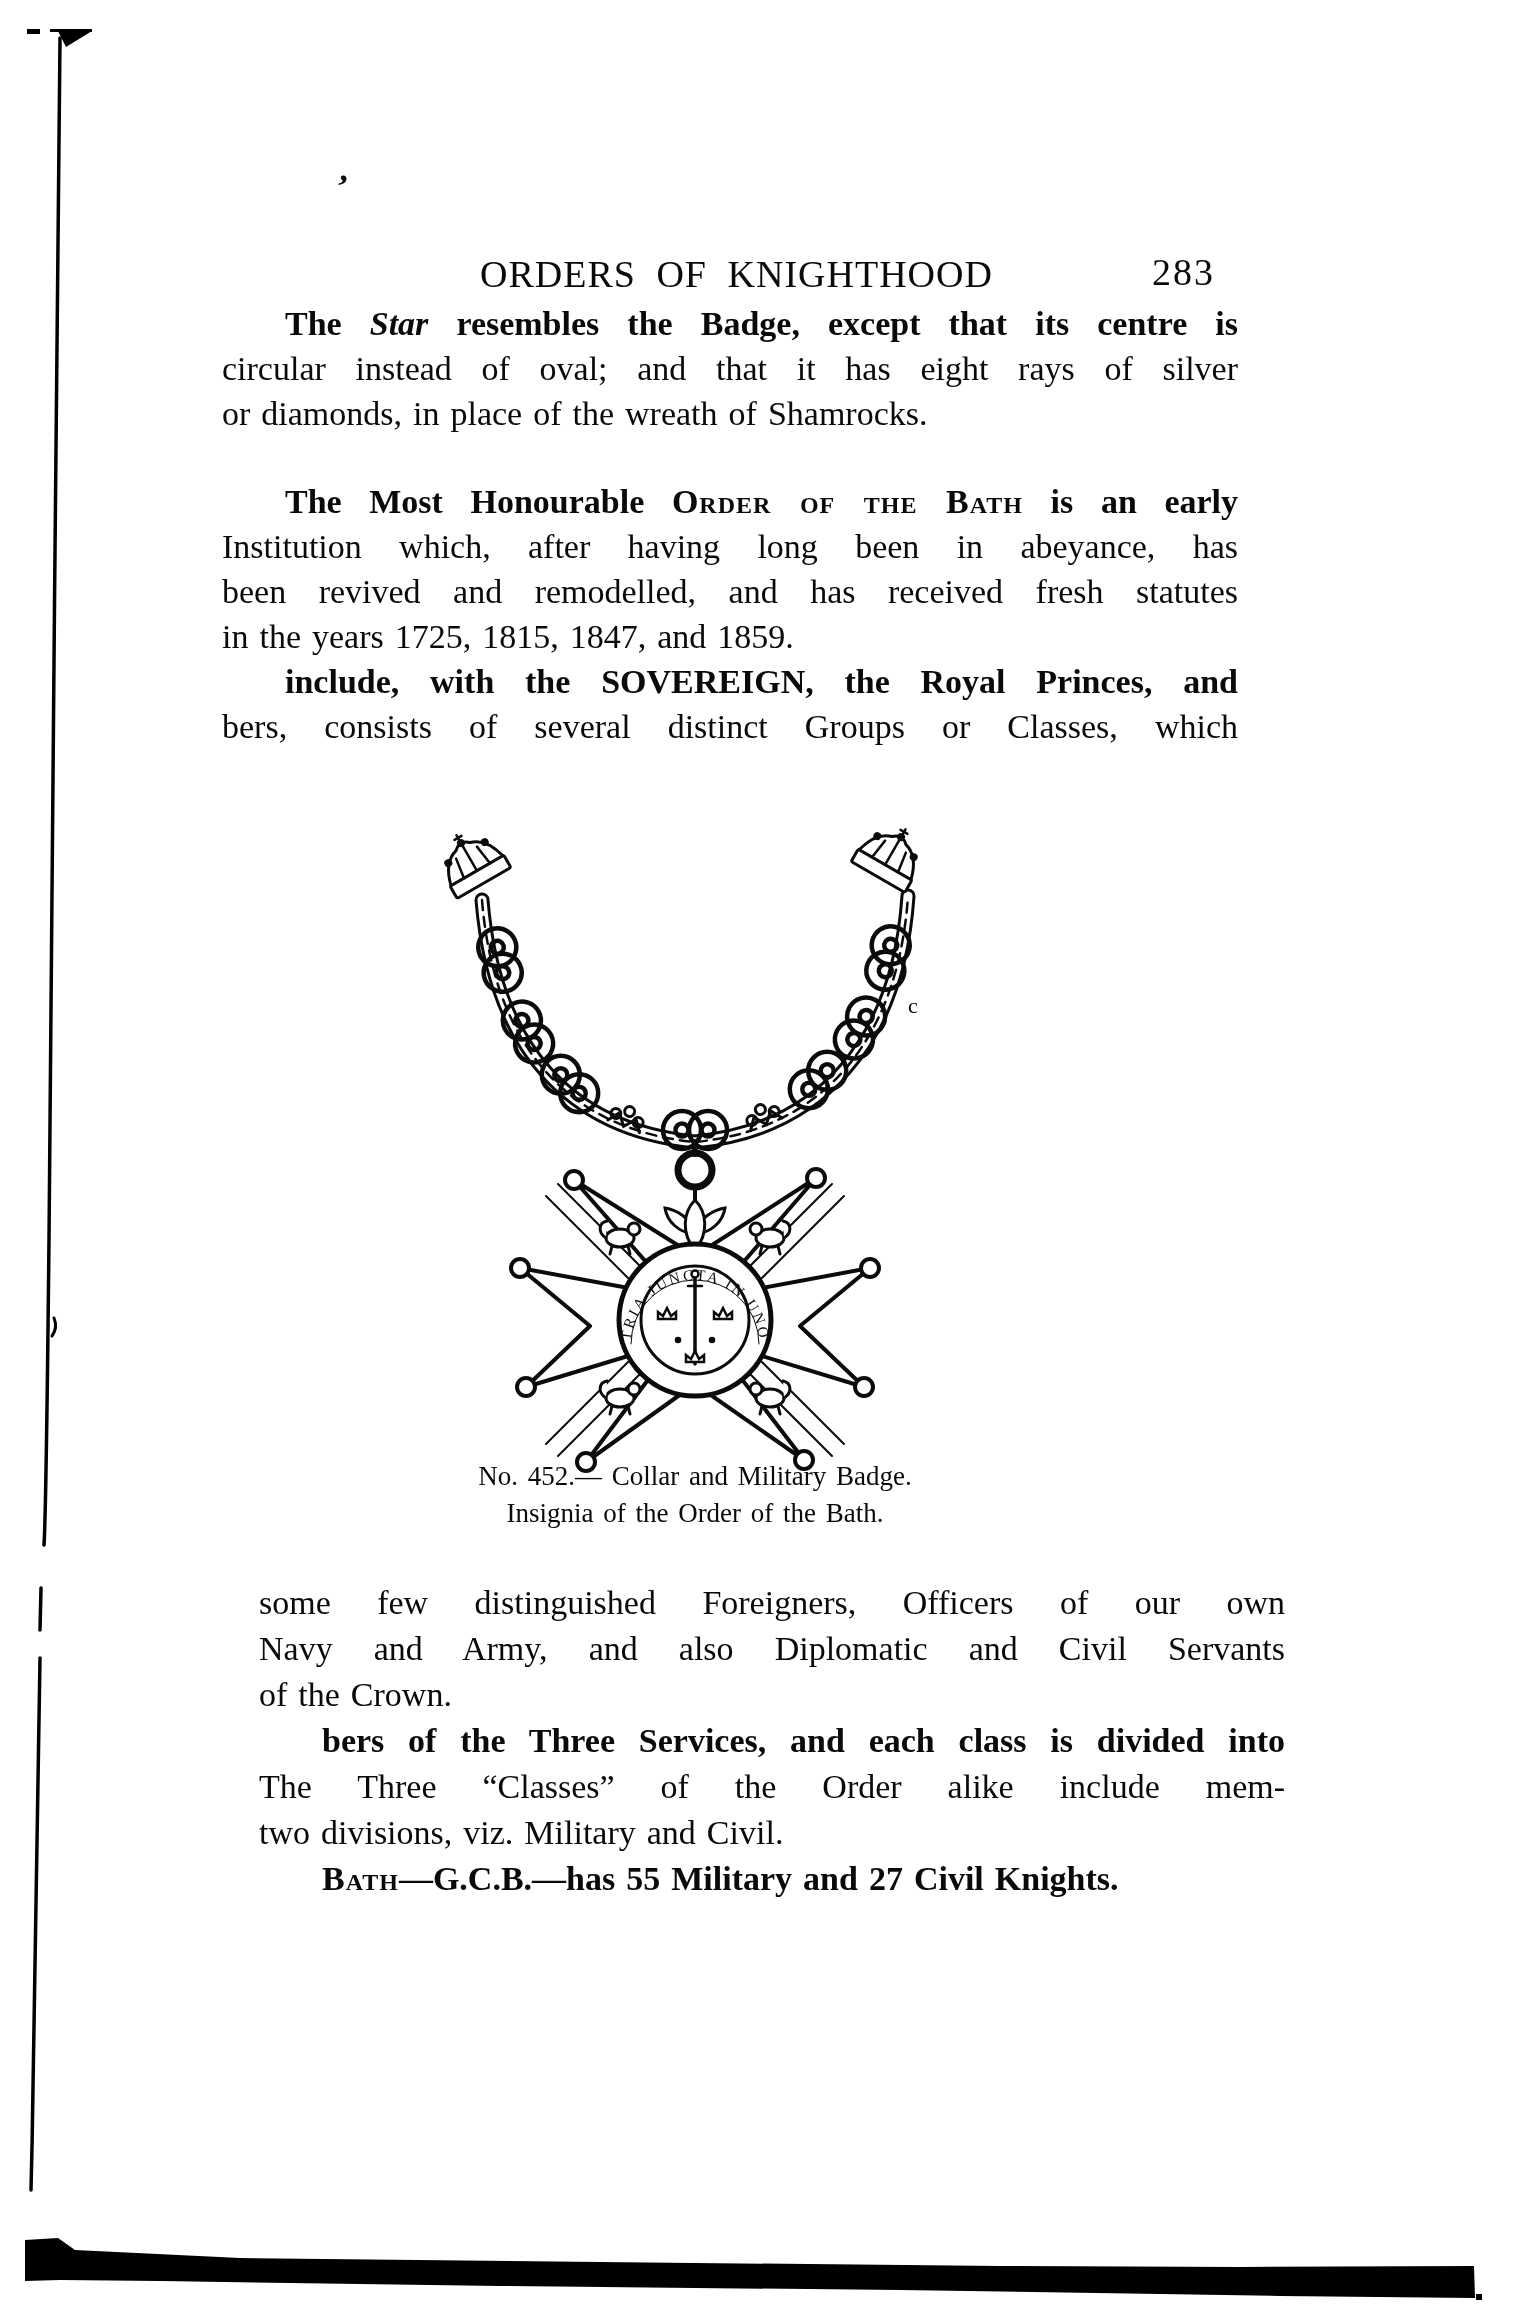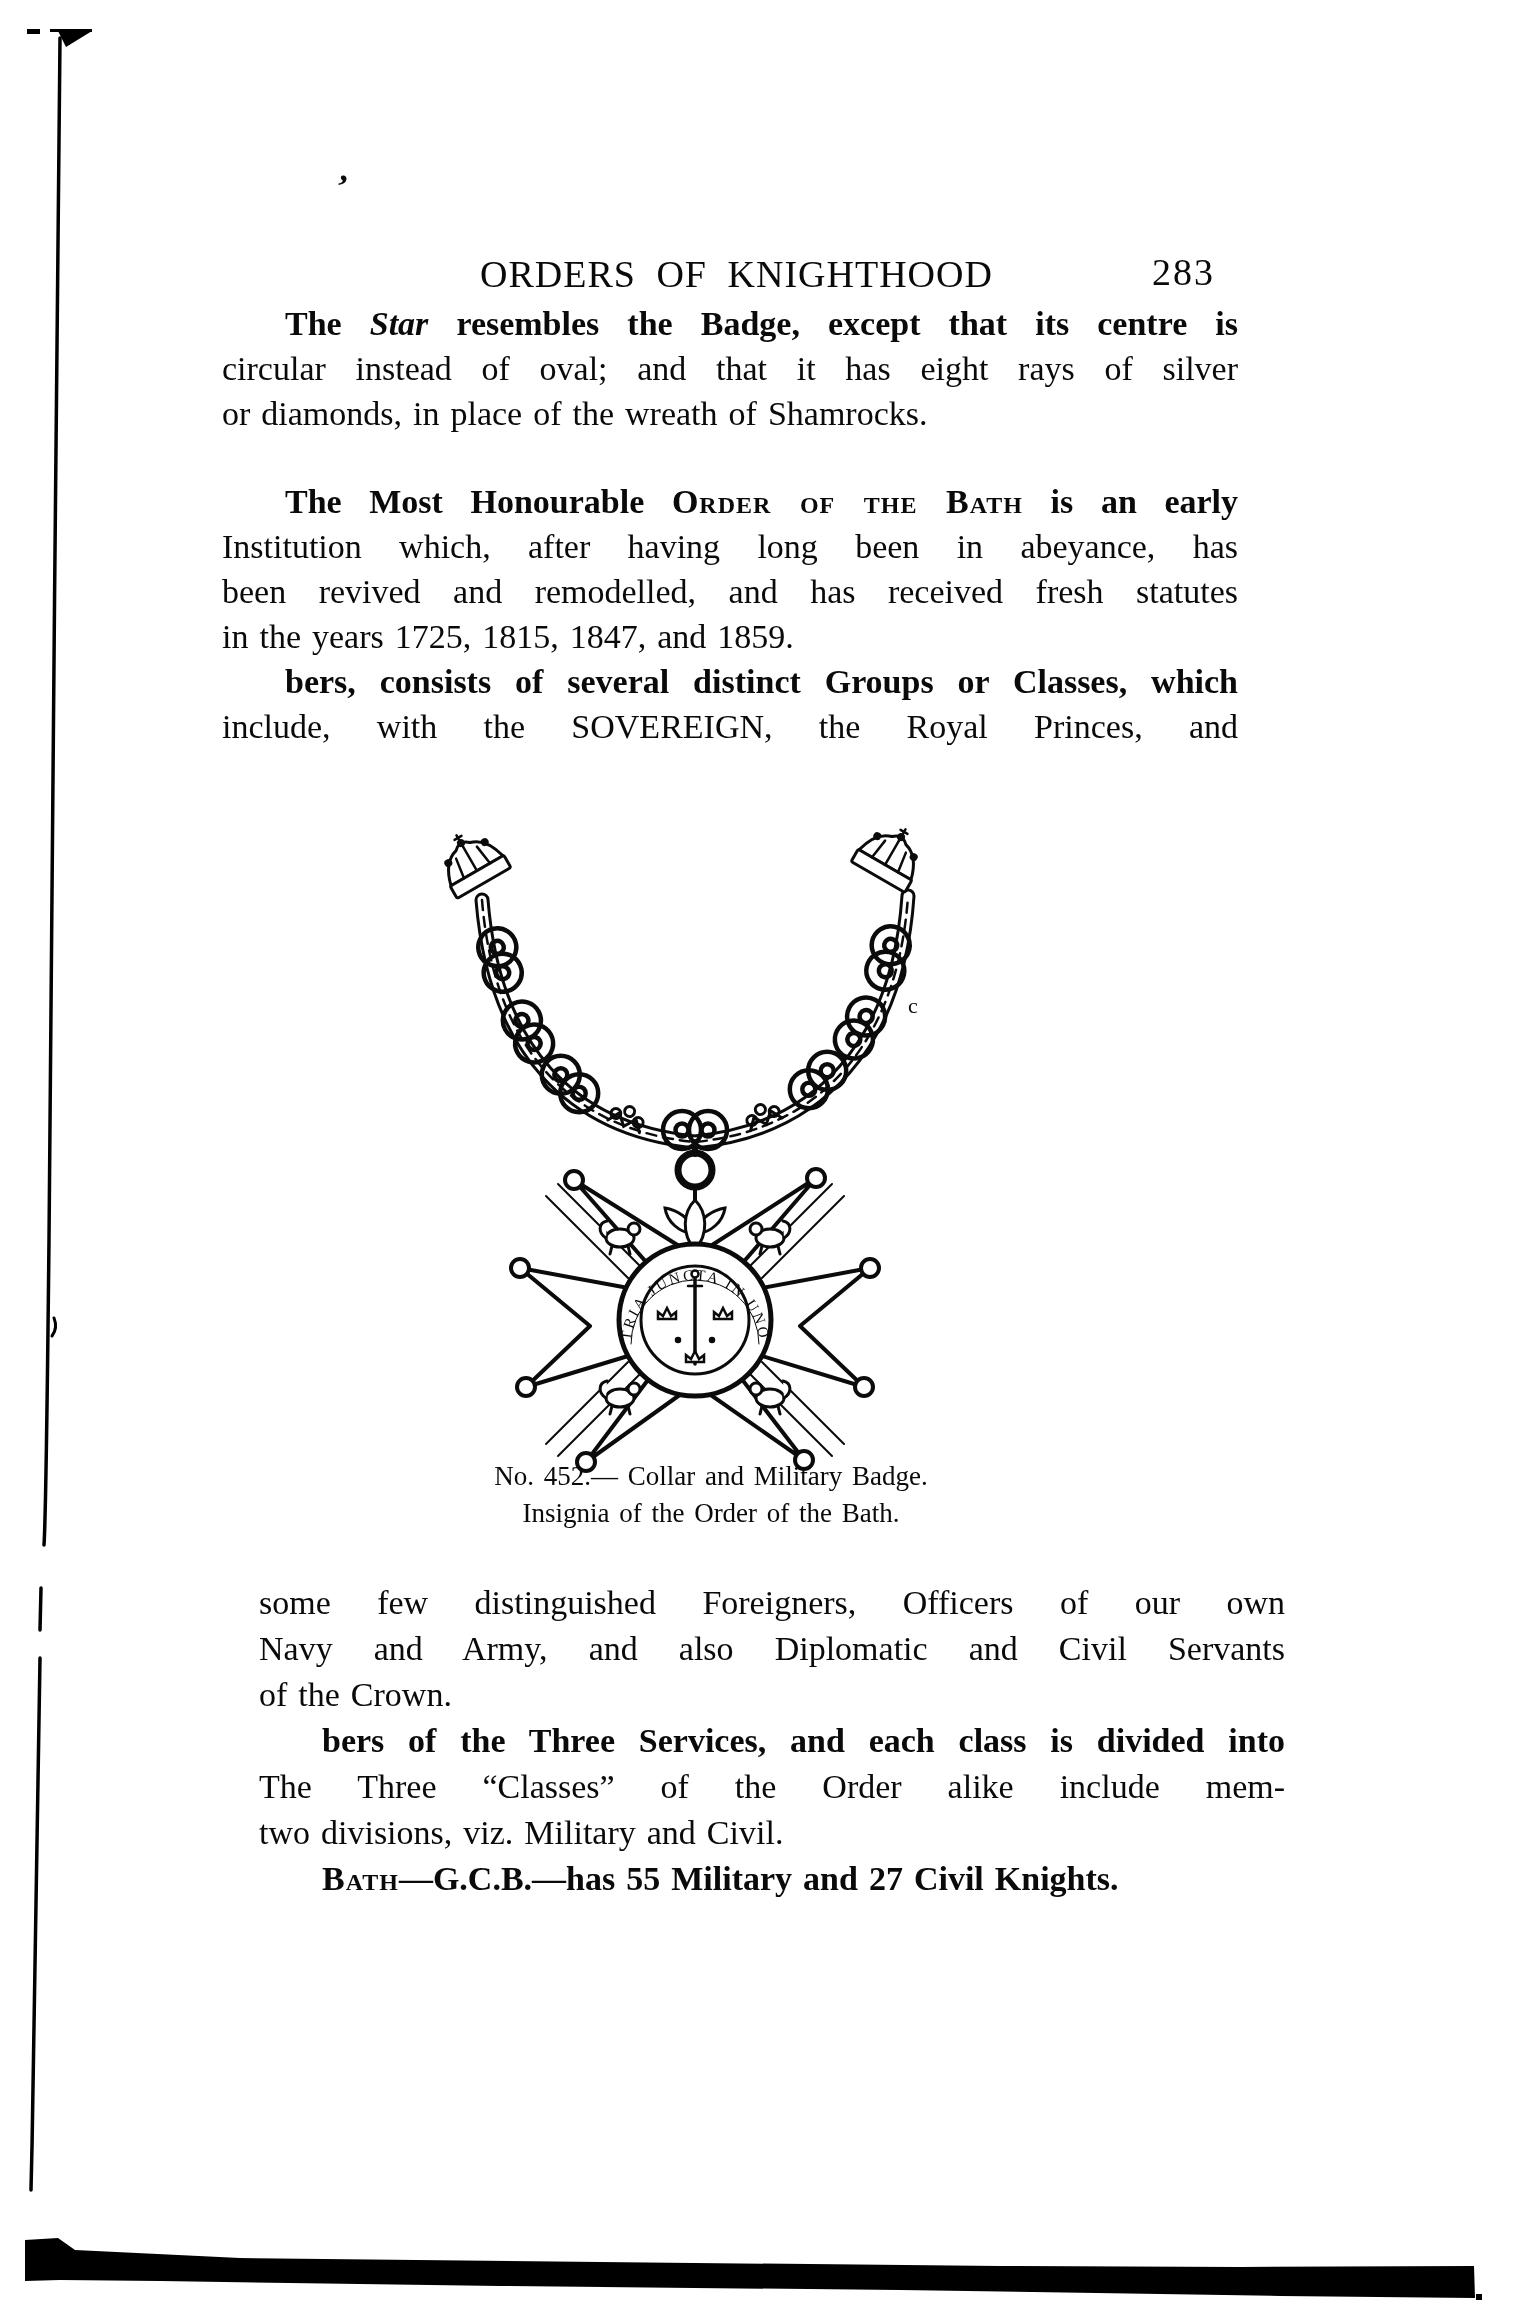--- a/index.html
+++ b/index.html
@@ -14,21 +14,21 @@
   #block-above{left:222px;top:301px;width:1016px;}
   #block-below{left:212px;top:1580px;width:1026px;line-height:46px;margin-left:47px;}
   #block-above .para:nth-child(2){margin-top:43px;}
   .line{text-align:justify;text-align-last:justify;}
   .line.endline{text-align-last:left;}
   .para.indent .line:first-child{text-indent:63px;font-weight:bold;}
   .italic{font-style:italic;}
   .smallcaps{font-variant:small-caps;letter-spacing:1px;}
   
   .figure-wrap{left:420px;top:808px;width:550px;height:665px;}
-  .figure-caption{left:416px;top:1458px;width:590px;text-align:center;
+  .figure-caption{left:400px;top:1458px;width:590px;text-align:center;
                   font-size:27px;line-height:37px;word-spacing:3px;}
   .artifact-layer{left:0;top:0;width:1529px;height:2313px;pointer-events:none;}
   .pen-mark{left:336px;top:168px;font-size:34px;font-weight:bold;transform:rotate(12deg);}
   svg{display:block;}
 </style>
 </head>
 <body>
 
 <div class="abs running-title">ORDERS OF KNIGHTHOOD</div>
 <div class="abs page-number">283</div>
@@ -39,22 +39,22 @@
       <div class="line"><span>circular instead of oval; and that it has eight rays of silver</span></div>
       <div class="line endline"><span>or diamonds, in place of the wreath of Shamrocks.</span></div>
     </div>
     <div class="para indent">
       <div class="line"><span>The Most Honourable </span><span class="smallcaps">Order of the Bath</span><span> is an early</span></div>
       <div class="line"><span>Institution which, after having long been in abeyance, has</span></div>
       <div class="line"><span>been revived and remodelled, and has received fresh statutes</span></div>
       <div class="line endline"><span>in the years 1725, 1815, 1847, and 1859.</span></div>
     </div>
     <div class="para indent">
+      <div class="line"><span>include, with the SOVEREIGN, the Royal Princes, and</span></div>
       <div class="line"><span>bers, consists of several distinct Groups or Classes, which</span></div>
-      <div class="line"><span>include, with the SOVEREIGN, the Royal Princes, and</span></div>
     </div>
   </div>
 
 <div class="abs figure-wrap">
   <svg width="550" height="665" viewBox="0 0 550 665">
     <g fill="none" stroke="#0b0b0b" stroke-linecap="round">
 
       <g>
         <path d="M62,92 C74,240 150,322 275,334 C400,322 478,235 488,88" stroke-width="15"></path>
         <path d="M62,92 C74,240 150,322 275,334 C400,322 478,235 488,88" stroke="#ffffff" stroke-width="9"></path>

